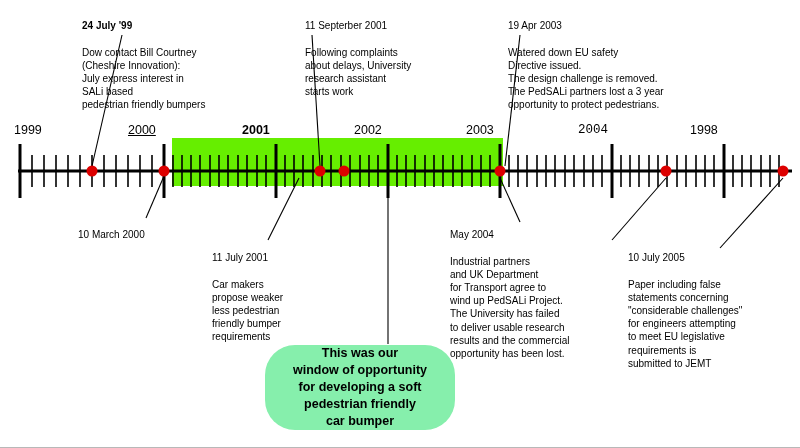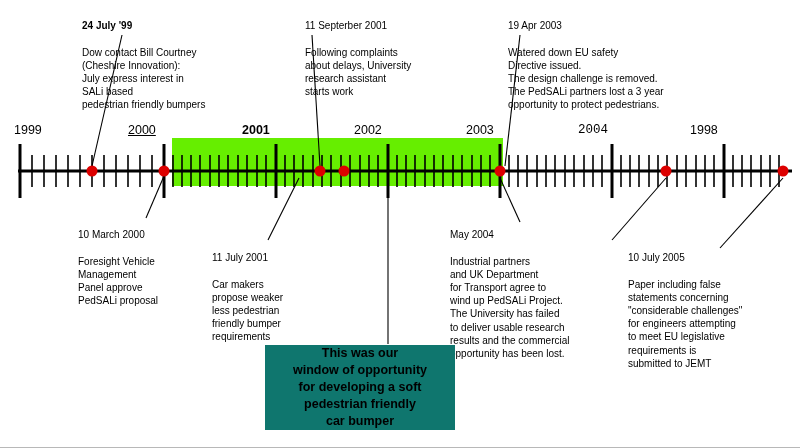--- a/index.html
+++ b/index.html
@@ -52,30 +52,31 @@
     top: 138px;
     width: 331px;
     height: 48px;
   }
   #callout-box {
     position: absolute;
     left: 265px;
     top: 345px;
     width: 190px;
     height: 85px;
-    background: #0f766e;
+    background: #86efac;
     display: flex;
     align-items: center;
     justify-content: center;
     text-align: center;
     font-weight: bold;
     font-size: 12.5px;
     line-height: 1.35;
     color: #000;
     white-space: pre-line;
+    border-radius: 30px;
   }
   .dot {
     position: absolute;
     width: 11px;
     height: 11px;
     border-radius: 50%;
     background: #dd0000;
     transform: translate(-50%, -50%);
   }
   
@@ -239,24 +240,20 @@
     <span class="body">19 Apr 2003</span>
     <span class="body">Watered down EU safety
 Directive issued.
 The design challenge is removed.
 The PedSALi partners lost a 3 year
 opportunity to protect pedestrians.</span>
   </div>
 
   <div class="note left" style="left:78px; top:215px; width:130px;">
     <span class="body">10 March 2000</span>
-    <span class="body">Foresight Vehicle
-Management
-Panel approve
-PedSALi proposal</span>
   </div>
 
   <div class="note left" style="left:212px; top:238px; width:120px;">
     <span class="body">11 July 2001</span>
     <span class="body">Car makers
 propose weaker
 less pedestrian
 friendly bumper
 requirements</span>
   </div>

